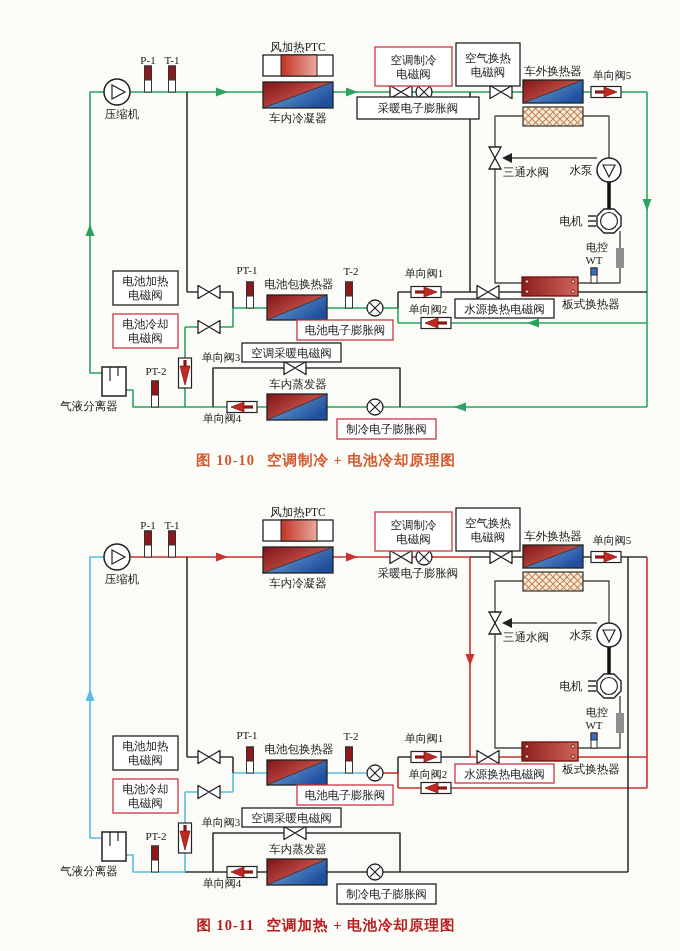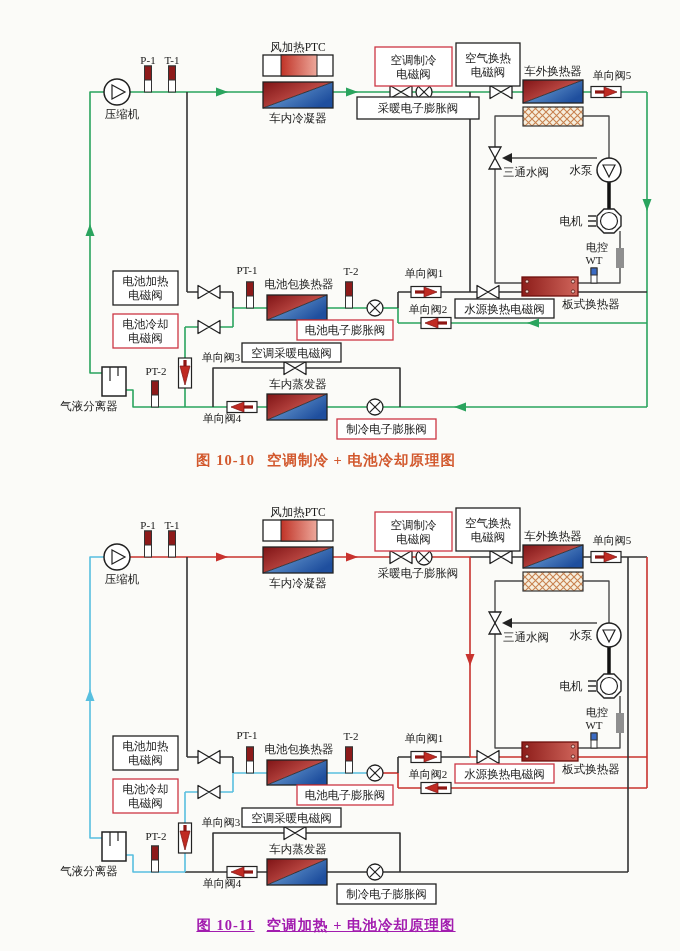--- a/index.html
+++ b/index.html
@@ -377,16 +377,16 @@
       <text x="428" y="313" font-size="11" text-anchor="middle" fill="#1a1a1a" font-weight="normal">单向阀2</text>
       <text x="247" y="274" font-size="11" text-anchor="middle" fill="#1a1a1a" font-weight="normal">PT-1</text>
       <text x="299" y="288" font-size="11.5" text-anchor="middle" fill="#1a1a1a" font-weight="normal">电池包换热器</text>
       <text x="351" y="275" font-size="11" text-anchor="middle" fill="#1a1a1a" font-weight="normal">T-2</text>
       <text x="221" y="361" font-size="11" text-anchor="middle" fill="#1a1a1a" font-weight="normal">单向阀3</text>
       <text x="222" y="422" font-size="11" text-anchor="middle" fill="#1a1a1a" font-weight="normal">单向阀4</text>
       <text x="298" y="388" font-size="11.5" text-anchor="middle" fill="#1a1a1a" font-weight="normal">车内蒸发器</text>
       <text x="156" y="375" font-size="11" text-anchor="middle" fill="#1a1a1a" font-weight="normal">PT-2</text>
       <text x="89" y="410" font-size="11.5" text-anchor="middle" fill="#1a1a1a" font-weight="normal">气液分离器</text>
     </svg>
-  <div class="caption" id="cap2" style="color: #a21caf; text-decoration: underline;">
+  <div class="caption" id="cap2" style="color: #b91c1c;">
     <span>图 10-11</span><span>空调加热 + 电池冷却原理图</span>
   </div>
 </div>
 
 </body></html>

